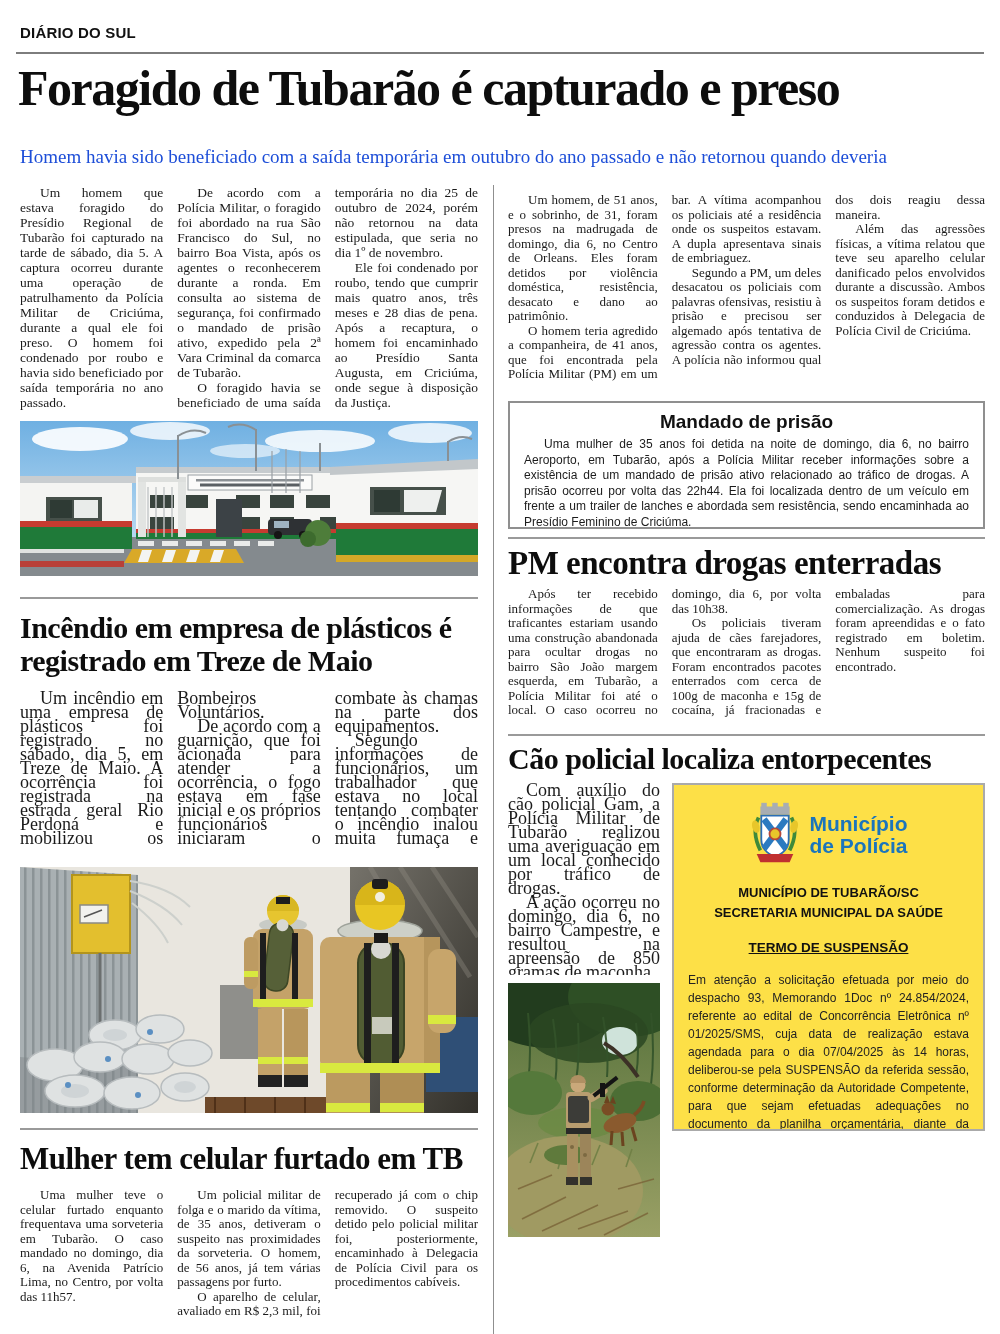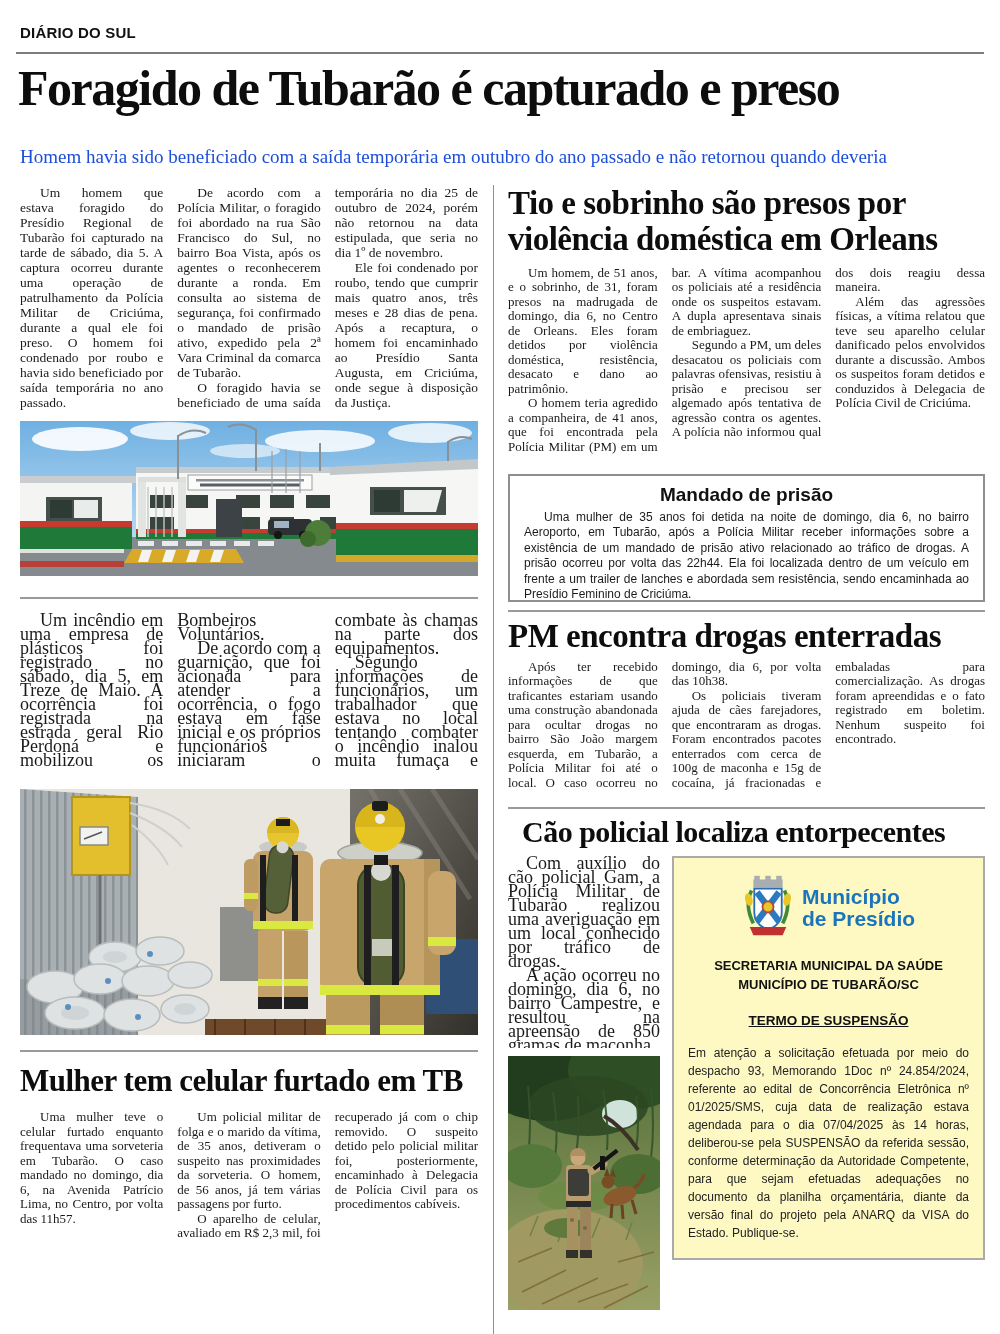--- a/index.html
+++ b/index.html
@@ -40,21 +40,21 @@
   }
   .gutter { display:flex; justify-content:center; }
   .vrule { width:1px; background:#8f8f8f; height:100%; }
 
   h2.headline {
     font-weight:bold; color:#0d0d0d; line-height:1.1; letter-spacing:-0.5px;
     font-family:"Liberation Serif", serif;
   }
   .hl-orleans { font-size:33px; }
   .hl-drogas  { font-size:33px; }
-  .hl-cao     { font-size:30px; letter-spacing:-0.8px;margin-left:14px; }
+  .hl-cao     { font-size:30px; letter-spacing:-0.8px; }
   .hl-incendio{ font-size:30px; }
   .hl-furto   { font-size:31px; }
 
   .cols {
     column-gap:14px; column-fill:auto; overflow:hidden;
     text-align:justify; hyphens:auto; -webkit-hyphens:auto;
   }
   .c3 { column-count:3; }
   .body p { text-indent:20px; }
   .fs-lead    { font-size:13.5px; line-height:15px; }
@@ -75,21 +75,21 @@
   .mandado-box p { font-size:12px; line-height:15.5px; text-align:justify; text-indent:20px; color:#1c1c1c; }
 
   
   .cao-row { display:flex; gap:12px; }
   .cao-left { width:152px; }
   .cao-text { height:192px; overflow:hidden; text-align:justify; hyphens:auto; }
   .cao-text p { text-indent:18px; }
 
   
   .ad-box {
-    width:313px; height:404px; border:2px solid #aaaaaa; background:#fef9c3;
+    width:313px; height:348px; border:2px solid #aaaaaa; background:#fde047;
     font-family:"Liberation Sans", sans-serif; padding:16px 14px; overflow:hidden;
   }
   .ad-logo { display:flex; justify-content:center; align-items:center; gap:8px; margin-bottom:14px; }
   .ad-logo-text { color:#1b75bc; font-weight:bold; font-size:21px; line-height:1.05; }
   .ad-org { text-align:center; font-weight:bold; font-size:13px; line-height:1.5; color:#111; }
   .ad-doc-title { text-align:center; font-weight:bold; font-size:13.5px; text-decoration:underline; margin:18px 0 16px 0; color:#111; }
   .ad-body p { font-size:12px; line-height:18px; text-align:justify; color:#222; }
 
   .mt4{margin-top:4px}.mt6{margin-top:6px}.mt8{margin-top:8px}.mt9{margin-top:9px}
   .mt11{margin-top:11px}.mt12{margin-top:12px}.mt14{margin-top:14px}.mt15{margin-top:15px}.mt21{margin-top:21px}
@@ -226,20 +226,21 @@
             </g>
             <rect x="0" y="140" width="104" height="6" fill="#b84038"></rect>
             <rect x="0" y="128" width="104" height="4" fill="#e0e2e0"></rect>
           </svg>
         </figure>
 
         <hr class="hrule mt21">
       </section>
 
       <section>
+        <h2 class="headline hl-incendio mt12">Incêndio em empresa de plásticos é registrado em Treze de Maio</h2>
         <div class="body cols c3 fs-small mt14" style="height:167px">
           <p>Um incêndio em uma empresa de plásticos foi registrado no sábado, dia 5, em Treze de Maio. A ocorrência foi registrada na estrada geral Rio Perdoná e mobilizou os Bombeiros Voluntários.</p>
           <p>De acordo com a guarnição, que foi acionada para atender a ocorrência, o fogo estava em fase inicial e os próprios funcionários iniciaram o combate às chamas na parte dos equipamentos.</p>
           <p>Segundo informações de funcionários, um trabalhador que estava no local tentando combater o incêndio inalou muita fumaça e teve que ser conduzido ao hospital de Treze de Maio.</p>
           <p>Os Bombeiros Voluntários realizaram o combate direto com água e uso de LGE (líquido gerador de espuma). O Corpo de Bombeiros de Morro da Fumaça também esteve no local dando apoio na ocorrência.</p>
         </div>
 
         <figure class="mt9">
           <svg width="458" height="246" viewBox="0 0 458 246" xmlns="http://www.w3.org/2000/svg">
             <defs>
@@ -369,21 +370,20 @@
       </section>
     </div>
 
     <div class="gutter">
         <div class="vrule"></div>
       </div>
 
     <div class="col-right">
 
       <section>
-        <h2 class="headline hl-orleans">Tio e sobrinho são presos por violência doméstica em Orleans</h2>
         <div class="body cols c3 fs-med mt8" style="height:200px">
           <p>Um homem, de 51 anos, e o sobrinho, de 31, foram presos na madrugada de domingo, dia 6, no Centro de Orleans. Eles foram detidos por violência doméstica, resistência, desacato e dano ao patrimônio.</p>
           <p>O homem teria agredido a companheira, de 41 anos, que foi encontrada pela Polícia Militar (PM) em um bar. A vítima acompanhou os policiais até a residência onde os suspeitos estavam. A dupla apresentava sinais de embriaguez.</p>
           <p>Segundo a PM, um deles desacatou os policiais com palavras ofensivas, resistiu à prisão e precisou ser algemado após tentativa de agressão contra os agentes. A polícia não informou qual dos dois reagiu dessa maneira.</p>
           <p>Além das agressões físicas, a vítima relatou que teve seu aparelho celular danificado pelos envolvidos durante a discussão. Ambos os suspeitos foram detidos e conduzidos à Delegacia de Polícia Civil de Criciúma.</p>
         </div>
       </section>
 
       <div class="mandado-box mt8">
         <h3>Mandado de prisão</h3>
@@ -512,25 +512,25 @@
                     <line x1="16" y1="20" x2="40" y2="52"></line>
                       <line x1="40" y1="20" x2="16" y2="52"></line>
                   </g>
                   <circle cx="28" cy="36" r="6" fill="#e8c62a" stroke="#b5483a" stroke-width="2"></circle>
 
                   <polygon points="8,58 48,58 44,67 12,67" fill="#c03030"></polygon>
                 </svg>
               </span>
               <span class="ad-logo-text">
                 <div>Município</div>
-                <div>de Presídio</div>
+                <div>de Polícia</div>
               </span>
             </div>
+            <div class="ad-org">MUNICÍPIO DE TUBARÃO/SC</div>
             <div class="ad-org">SECRETARIA MUNICIPAL DA SAÚDE</div>
-            <div class="ad-org">MUNICÍPIO DE TUBARÃO/SC</div>
             <div class="ad-doc-title">TERMO DE SUSPENSÃO</div>
             <div class="ad-body">
               <p>Em atenção a solicitação efetuada por meio do despacho 93, Memorando 1Doc nº 24.854/2024, referente ao edital de Concorrência Eletrônica nº 01/2025/SMS, cuja data de realização estava agendada para o dia 07/04/2025 às 14 horas, deliberou-se pela SUSPENSÃO da referida sessão, conforme determinação da Autoridade Competente, para que sejam efetuadas adequações no documento da planilha orçamentária, diante da versão final do projeto pela ANARQ da VISA do Estado. Publique-se.</p>
             </div>
 
           </div>
         </div>
       </section>
     </div>
   </div>

